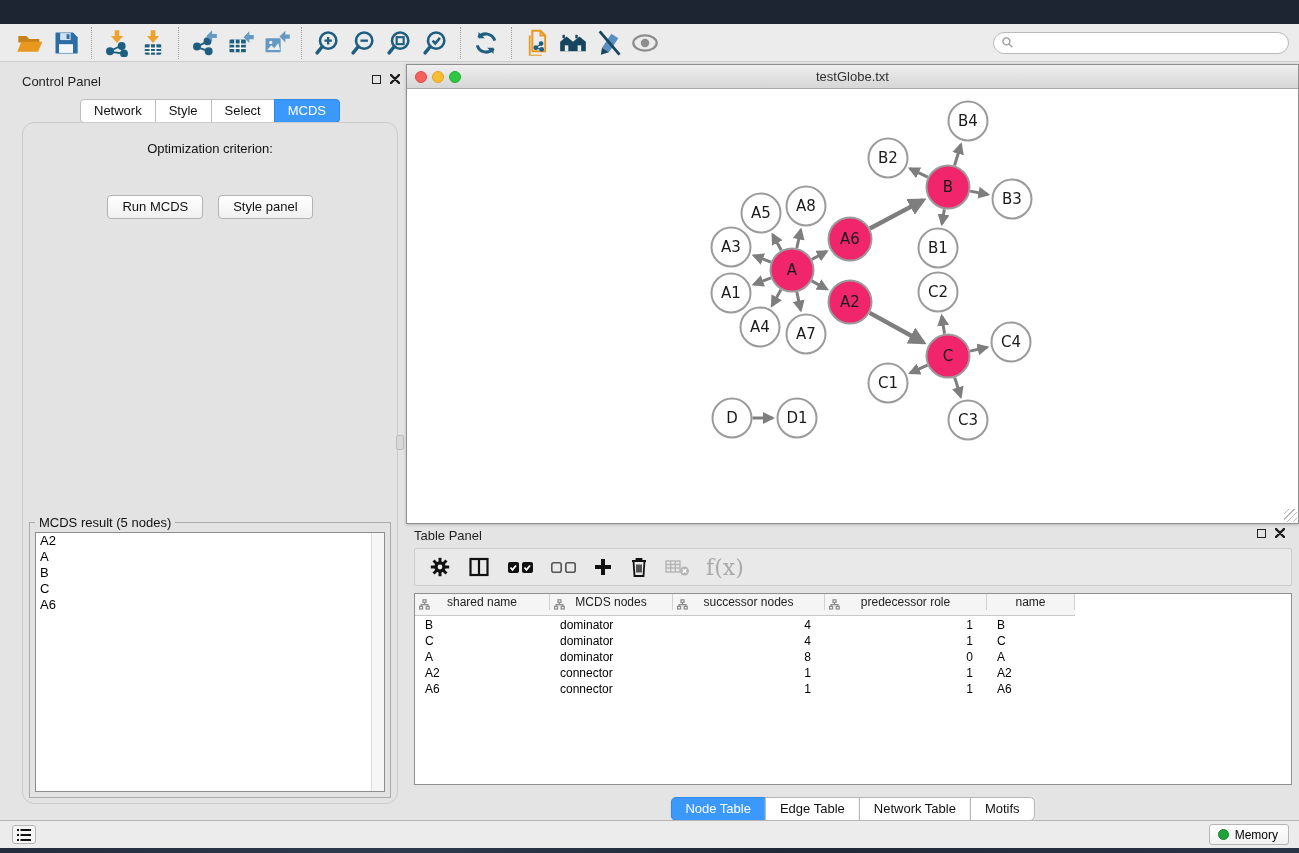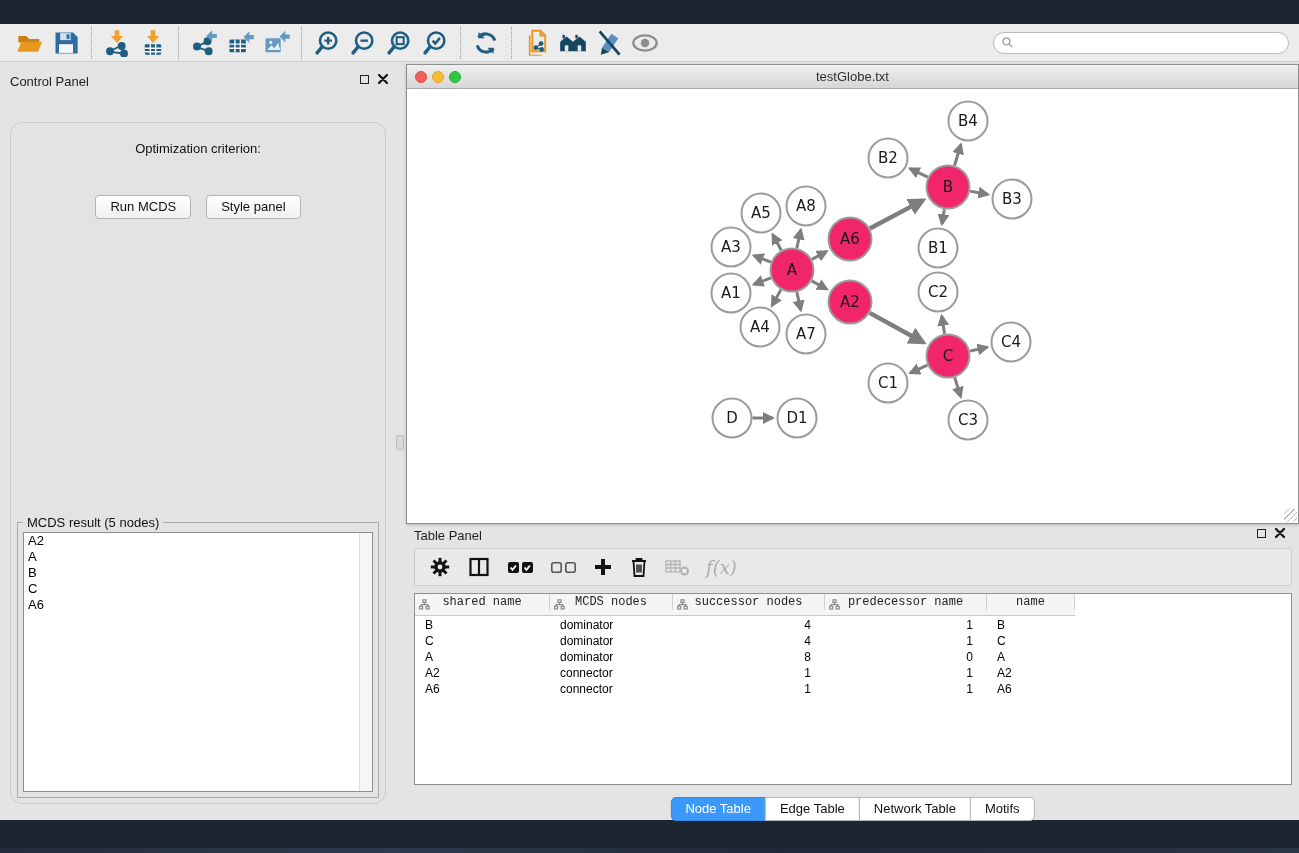--- a/index.html
+++ b/index.html
@@ -29,21 +29,21 @@
     background:#fff; border:1px solid #b9b9b9; border-radius:12px;
     display:flex; align-items:center; padding-left:7px; }
   .searchbox svg { width:13px; height:13px; margin-right:5px; }
   .searchbox input { border:none; outline:none; flex:1; font-size:12px; height:16px;
     font-family:"Liberation Sans",sans-serif; background:transparent; }
 
   
   .workspace { position:absolute; left:0; top:62px; width:1299px; height:758px; background:#e4e4e4; }
 
   
-  .cpanel { position:absolute; left:2px; top:4px; width:392px; height:744px; }
+  .cpanel { position:absolute; left:14px; top:4px; width:392px; height:744px; }
   .panel-head { position:absolute; left:8px; top:8px; font-size:13px; color:#1f1f1f; }
   .panel-ctl { position:absolute; top:8px; display:flex; gap:9px; align-items:center; }
   .float-ic { width:9px; height:9px; border:1.6px solid #222; display:inline-block; }
   .close-ic svg { width:10px; height:10px; display:block; }
   .cp-tabs { position:absolute; left:50%; transform:translateX(-50%); top:33px; display:flex; }
   .cp-tab { font-size:13px; padding:3px 13px 4px; background:#fff; border:1px solid #bdbdbd;
     margin-left:-1px; color:#111; }
   .cp-tab:first-child { border-radius:4px 0 0 4px; margin-left:0; }
   .cp-tab:last-child { border-radius:0 4px 4px 0; }
   .cp-tab.active { background:#3b99fc; border-color:#2f87e8; color:#fff; }
@@ -84,28 +84,28 @@
   .hsplit-handle { position:absolute; left:838px; top:451px; width:15px; height:7px;
     background:#d7d7d7; border:1px solid #bcbcbc; border-radius:2px; }
 
   
   .tpanel { position:absolute; left:406px; top:458px; width:893px; height:354px; }
   .tp-toolbar { position:absolute; left:8px; top:28px; right:7px; height:38px;
     background:#e9e9e9; border:1px solid #cdcdcd; border-radius:2px;
     display:flex; align-items:center; gap:16px; padding-left:14px; }
   .tp-icon { display:flex; align-items:center; justify-content:center; height:30px; }
   .tp-icon svg { display:block; }
-  .fx-label { font-family:"DejaVu Serif","Liberation Serif",serif; font-style:italic;
-    font-size:18px; color:#aaa; }
+  .fx-label { font-family:"DejaVu Serif","Liberation Serif",serif; 
+    font-size:22px; color:#aaa; }
   .ttable { position:absolute; left:8px; top:73px; right:7px; bottom:89px;
     background:#fff; border:1px solid #8f8f8f; overflow:hidden; }
   .thead { position:absolute; left:0; top:0; height:22px; display:flex;
     border-bottom:1px solid #c9c9c9; background:#f5f5f5; }
   .th-cell { position:relative; height:16px; border-right:1px solid #d2d2d2;
-    font-size:12px; color:#222; display:flex; align-items:center; justify-content:center;font-family:Liberation Mono, monospace; }
+    font-size:12px; color:#222; display:flex; align-items:center; justify-content:center; }
   .th-cell .col-ic { position:absolute; left:4px; top:5px; }
   .tbody { position:absolute; left:0; top:23px; right:0; bottom:0; }
   .trow { display:flex; height:16px; }
   .td-cell { font-size:12px; color:#000; line-height:16px; white-space:nowrap; overflow:hidden; }
   .td-left { text-align:left; padding-left:10px; }
   .td-right { text-align:right; padding-right:14px; }
   .tp-tabs { position:absolute; left:50%; transform:translateX(-50%); bottom:53px; display:flex;
     border-radius:5px; }
   .tp-tab { font-size:13px; padding:3px 14px 4px; background:#fff; border:1px solid #b5b5b5;
     margin-left:-1px; color:#111; }
@@ -294,20 +294,26 @@
     <div class="cpanel">
       <div class="panel-head">Control Panel</div>
       <div class="panel-ctl" style="left:358px;">
         <span class="float-ic"></span>
         <span class="close-ic">
           <svg viewBox="0 0 10 10">
               <path d="M1 1l8 8M9 1l-8 8" stroke="#1a1a1a" stroke-width="2.4" stroke-linecap="round"></path>
             </svg>
         </span>
       </div>
+      <div class="cp-tabs">
+          <div class="cp-tab">Network</div>
+          <div class="cp-tab">Style</div>
+          <div class="cp-tab">Select</div>
+          <div class="cp-tab active">MCDS</div>
+        </div>
       <div class="cp-content">
         <div class="opt-label">Optimization criterion:</div>
         <div class="btn-row">
           <button class="btn">Run MCDS</button>
           <button class="btn">Style panel</button>
         </div>
         <div class="mcds-box">
           <span class="mcds-legend">MCDS result (5 nodes)</span>
           <div class="mcds-list">
             <div>
@@ -559,21 +565,21 @@
             </div>
             <div class="th-cell" style="width: 162px;">
               <svg class="col-ic" width="11" height="11" viewBox="0 0 11 11">
                 <g fill="none" stroke="#8a8a8a" stroke-width="1.2">
                   <rect x="4" y="0.8" width="3" height="2.6"></rect>
                   <rect x="0.6" y="7.4" width="3" height="2.6"></rect>
                   <rect x="7.2" y="7.4" width="3" height="2.6"></rect>
                   <path d="M5.5 3.4v2.2M2.1 7.4V5.6h6.8v1.8"></path>
                 </g>
               </svg>
-              <span>predecessor name</span>
+              <span>predecessor role</span>
             </div>
             <div class="th-cell" style="width: 88px;">
               <span>name</span>
             </div>
           </div>
         <div class="tbody">
             <div class="trow">
               <div class="td-cell td-left" style="width: 135px;">B</div>
               <div class="td-cell td-left" style="width: 123px;">dominator</div>
               <div class="td-cell td-right" style="width: 152px;">4</div>
@@ -613,18 +619,36 @@
 
       <div class="tp-tabs">
           <div class="tp-tab active">Node Table</div>
           <div class="tp-tab">Edge Table</div>
           <div class="tp-tab">Network Table</div>
           <div class="tp-tab">Motifs</div>
         </div>
     </div>
   </div>
 
+  <div class="statusbar">
+    <div class="list-btn">
+      <svg width="14" height="12" viewBox="0 0 14 12">
+          <g fill="#111">
+            <rect x="0" y="0" width="2" height="2"></rect>
+            <rect x="3.5" y="0" width="10.5" height="2"></rect>
+            <rect x="0" y="5" width="2" height="2"></rect>
+            <rect x="3.5" y="5" width="10.5" height="2"></rect>
+            <rect x="0" y="10" width="2" height="2"></rect>
+            <rect x="3.5" y="10" width="10.5" height="2"></rect>
+          </g>
+        </svg>
+    </div>
+    <div class="memory-btn">
+      <span class="memory-dot"></span>
+      <span>Memory</span>
+    </div>
+  </div>
   <div class="desktop-strip"></div>
 
   <div class="hidden-defs">
     
   </div>
 </div>
 
 </body></html>

